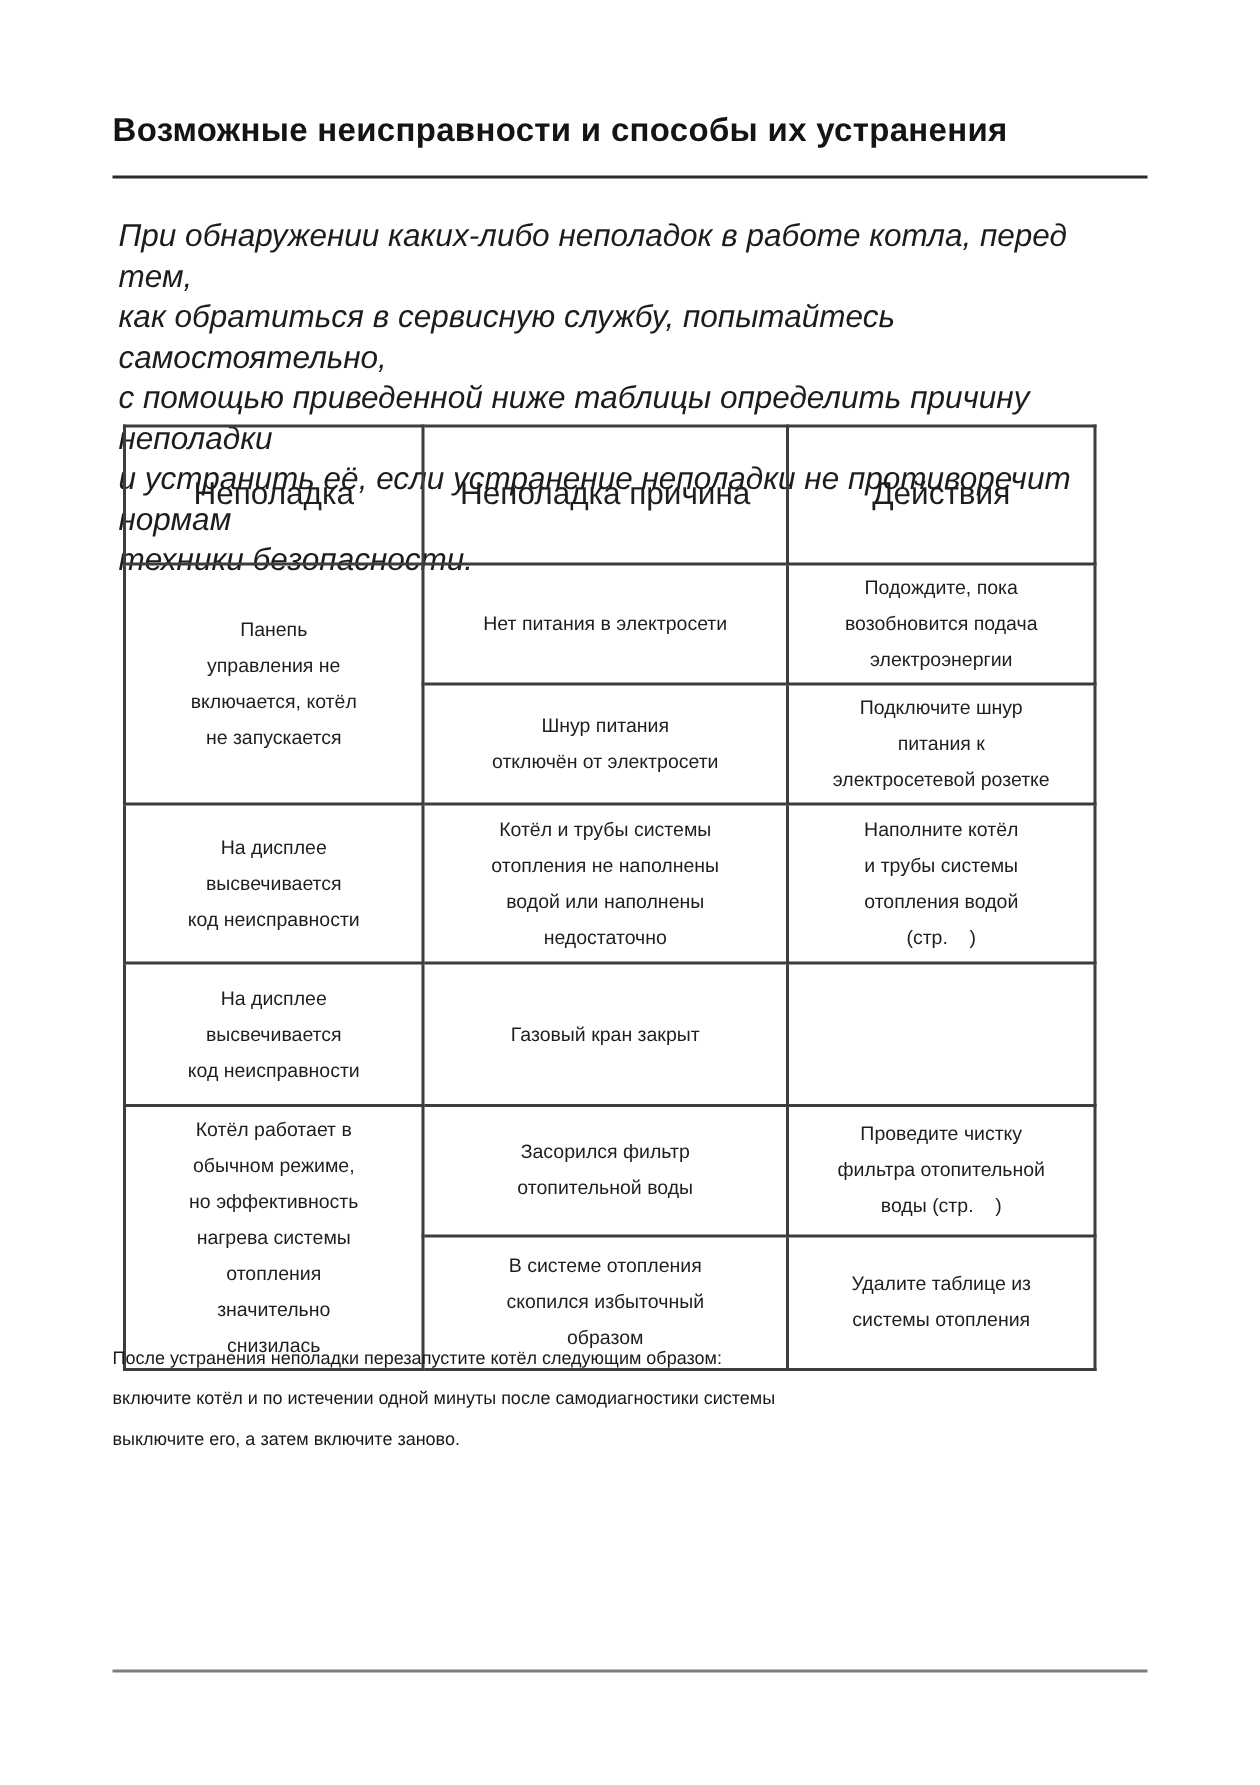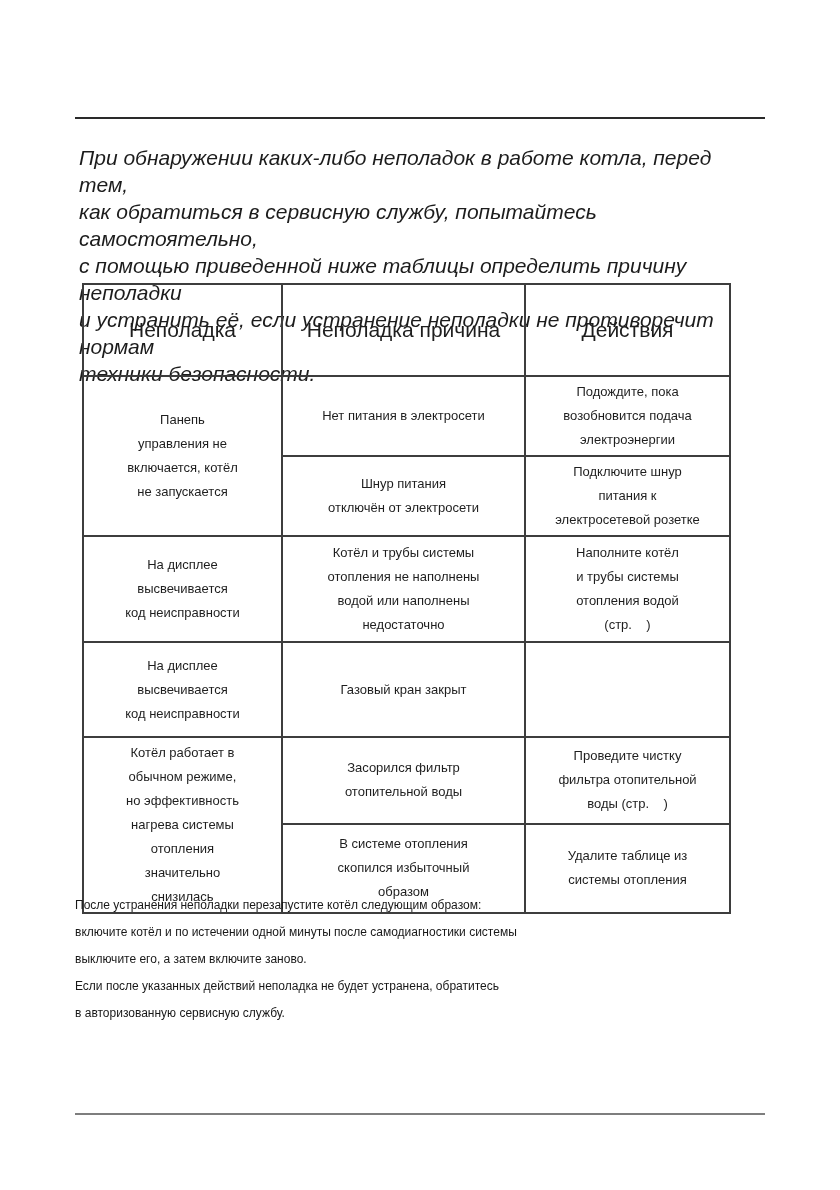--- a/index.html
+++ b/index.html
@@ -99,20 +99,21 @@
     top: 1113px;
     width: 690px;
     border-top: 2px solid #7e7e7e;
   }
 </style>
 </head>
 <body>
 
 <div class="page">
 
+  <h1 class="page-title">Возможные неисправности и способы их устранения</h1>
   <div class="title-rule"></div>
 
   <p class="intro">При обнаружении каких-либо неполадок в работе котла, перед тем,
 как обратиться в сервисную службу, попытайтесь самостоятельно,
 с помощью приведенной ниже таблицы определить причину неполадки
 и устранить её, если устранение неполадки не противоречит нормам
 техники безопасности.</p>
 
   <table class="trouble-table">
     <colgroup>
@@ -186,19 +187,17 @@
         <td>Удалите таблице из
 системы отопления</td>
       </tr>
     </tbody>
   </table>
 
   <div class="footer-text">
     <p>После устранения неполадки перезапустите котёл следующим образом:
 включите котёл и по истечении одной минуты после самодиагностики системы
 выключите его, а затем включите заново.</p>
-    <p>Если после указанных действий неполадка не будет устранена, обратитесь
-в авторизованную сервисную службу.</p>
   </div>
 
   <div class="bottom-rule"></div>
 
 </div>
 
 </body></html>

